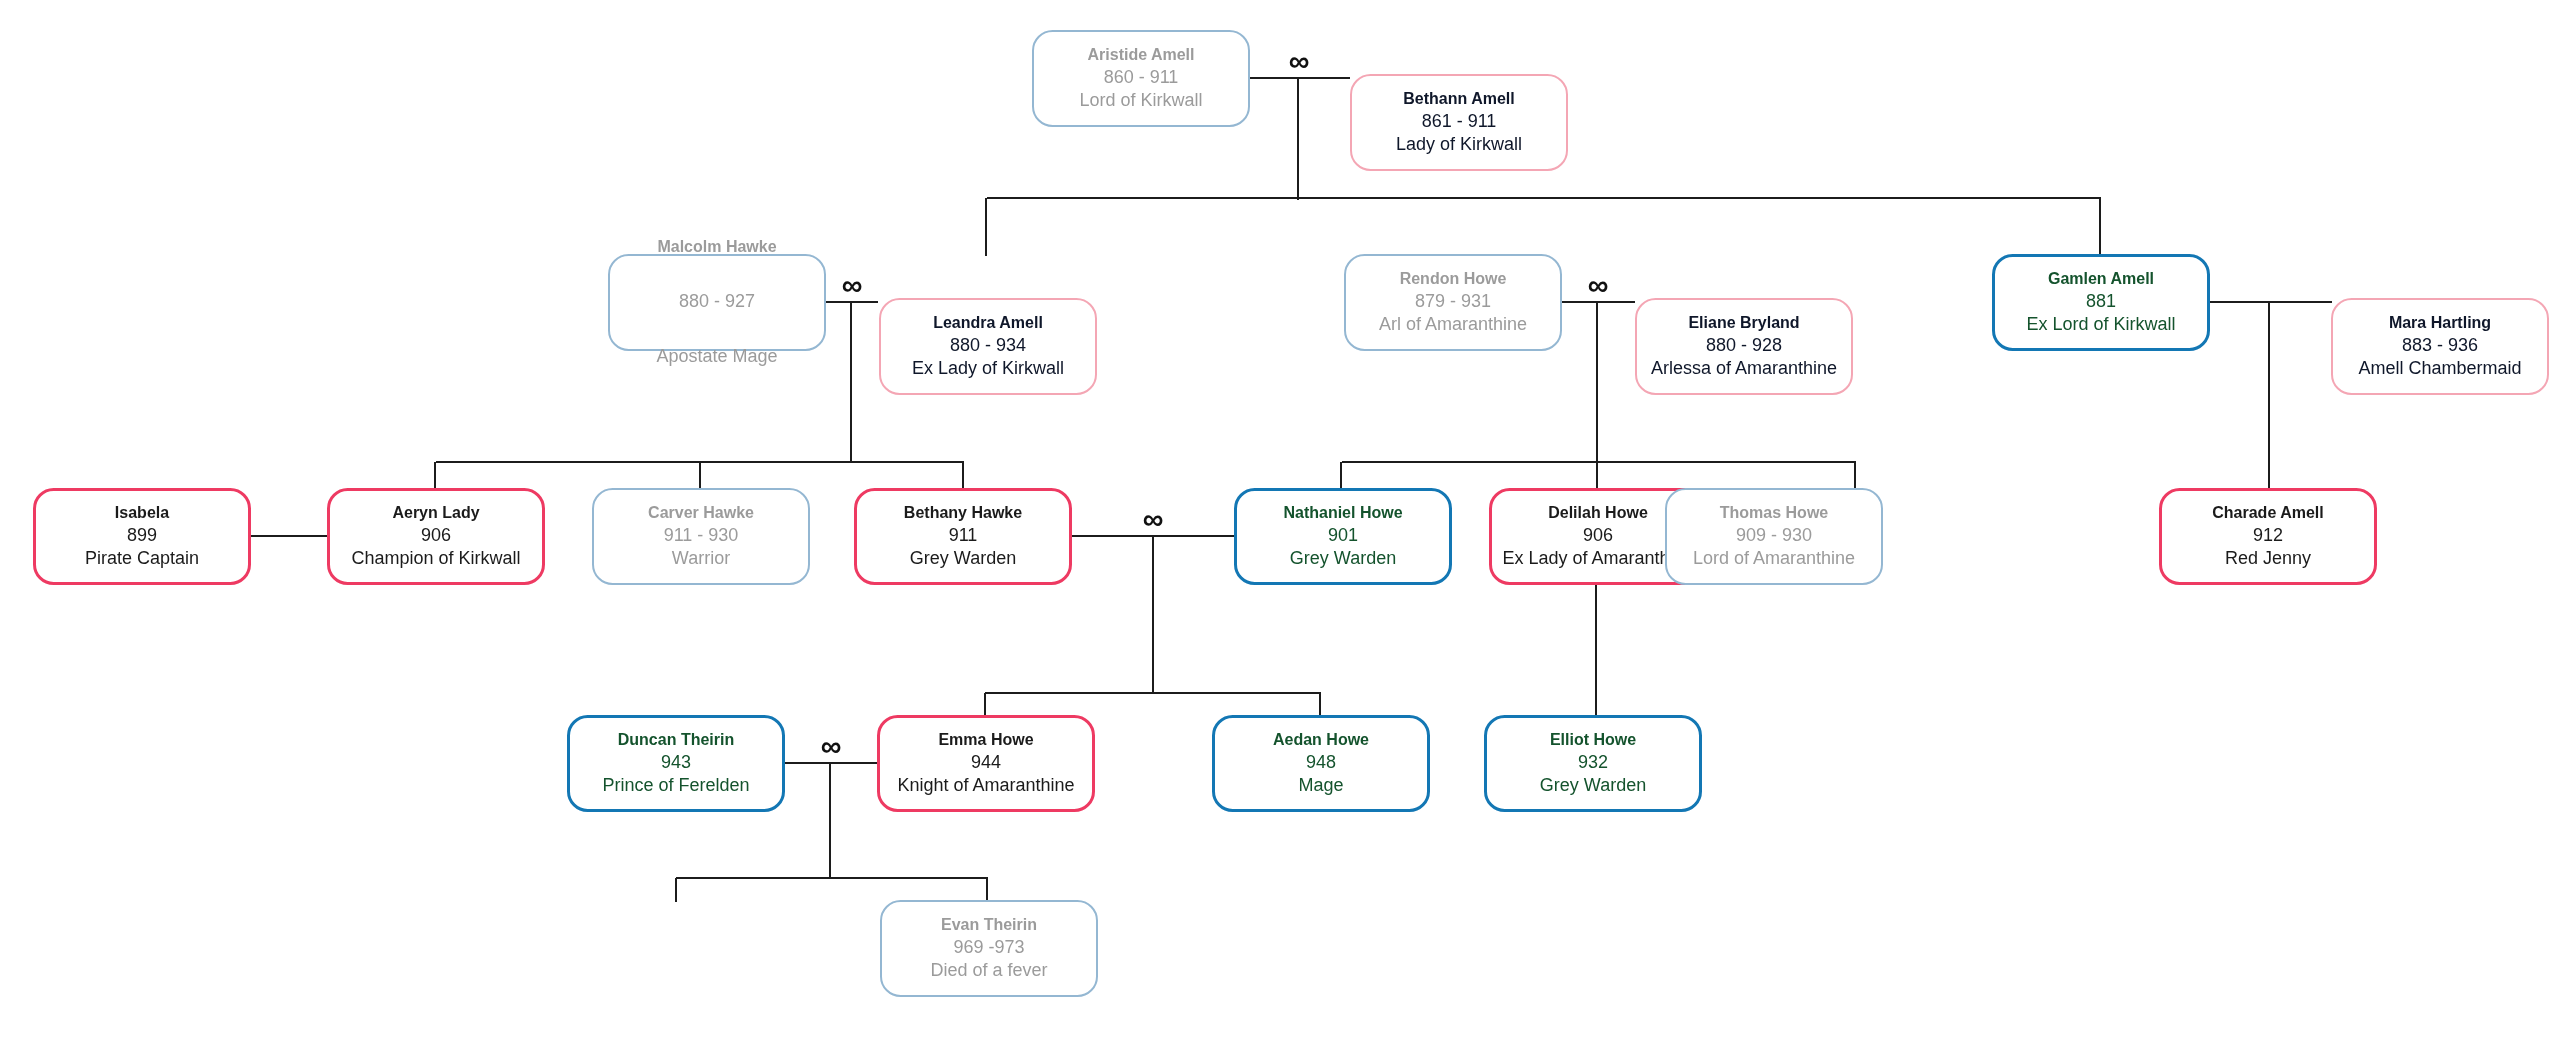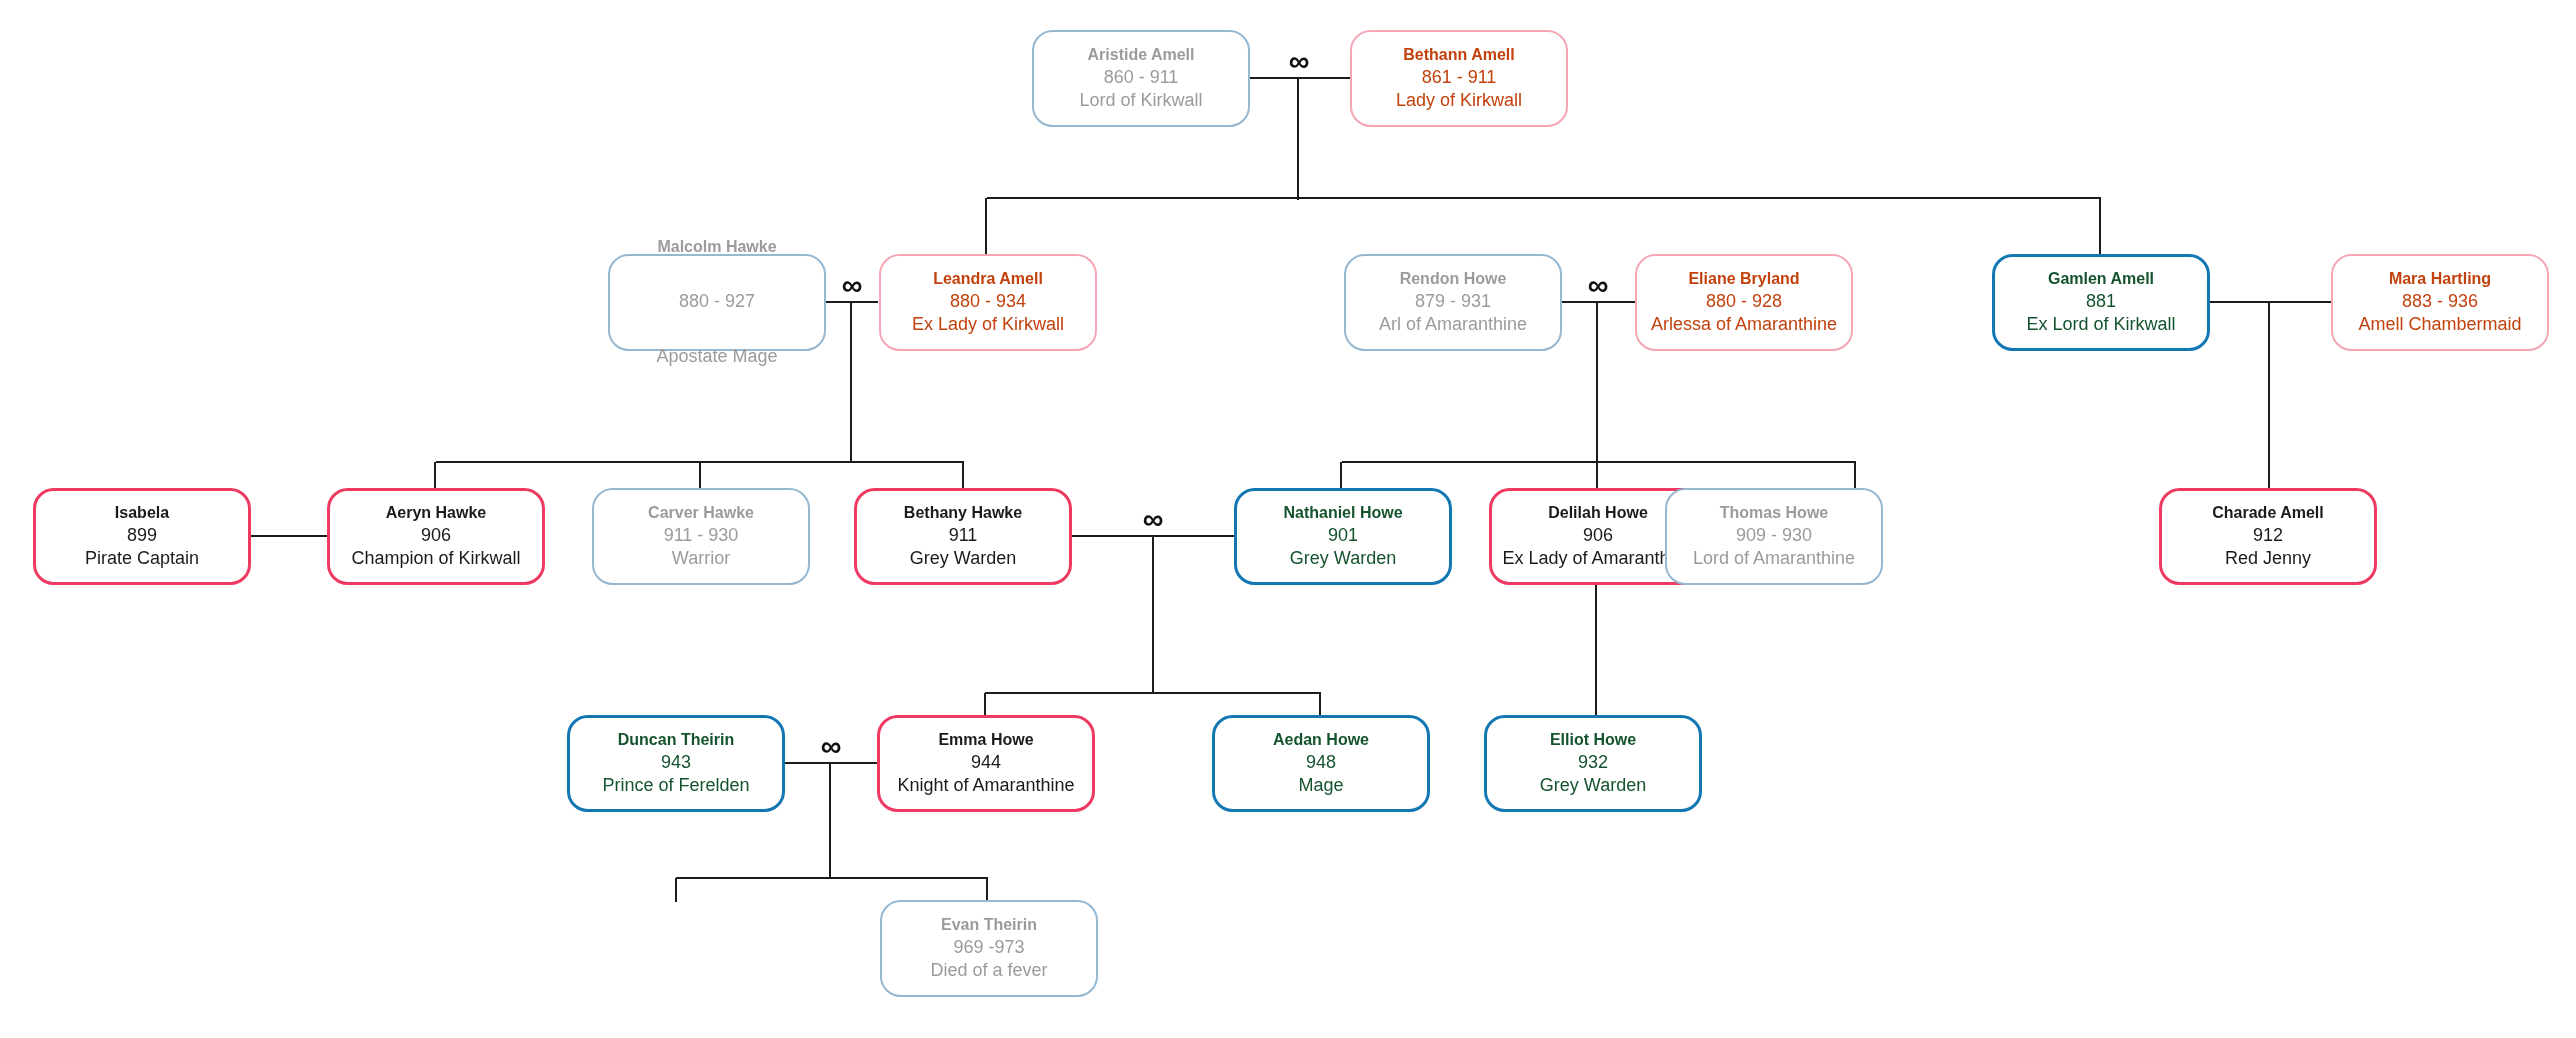--- a/index.html
+++ b/index.html
@@ -17,21 +17,21 @@
     background:#ffffff;
     border-radius:20.6px;
     display:flex;flex-direction:column;
     align-items:center;justify-content:center;
     text-align:center;
     line-height:1.27;
     padding:3.7px 5.6px;
     z-index:2;
   }
   .male-deceased   {border:2.8px solid #94b7d2;color:#9b9b9b;}
-  .female-deceased {border:2.8px solid #f4a6b4;color:#c2410c;}
+  .female-deceased {border:2.8px solid #f4a6b4;color:#0f172a;margin-top:44px;}
   .male-living     {border:3.7px solid #1377b4;color:#14532d;}
   .female-living   {border:3.7px solid #ee3a62;color:#1b1b1b;}
   .p-name {font-weight:bold;font-size:16px;white-space:nowrap;}
   .p-years{font-size:18px;white-space:nowrap;}
   .p-title{font-size:18px;white-space:nowrap;}
   .hline,.vline{position:absolute;background:#1c1c1c;z-index:1;}
   .hline{height:1.9px;}
   .vline{width:1.9px;}
   .inf{
     position:absolute;
@@ -86,21 +86,21 @@
       <div class="p-name">Mara Hartling</div>
       <div class="p-years">883 - 936</div>
       <div class="p-title">Amell Chambermaid</div>
     </div>
     <div class="node female-living" style="left: 33px; top: 488px;">
       <div class="p-name">Isabela</div>
       <div class="p-years">899</div>
       <div class="p-title">Pirate Captain</div>
     </div>
     <div class="node female-living" style="left: 327px; top: 488px;">
-      <div class="p-name">Aeryn Hawke</div>
+      <div class="p-name">Aeryn Lady</div>
       <div class="p-years">906</div>
       <div class="p-title">Champion of Kirkwall</div>
     </div>
     <div class="node male-deceased" style="left: 592px; top: 488px;">
       <div class="p-name">Carver Hawke</div>
       <div class="p-years">911 - 930</div>
       <div class="p-title">Warrior</div>
     </div>
     <div class="node female-living" style="left: 854px; top: 488px;">
       <div class="p-name">Bethany Hawke</div>

